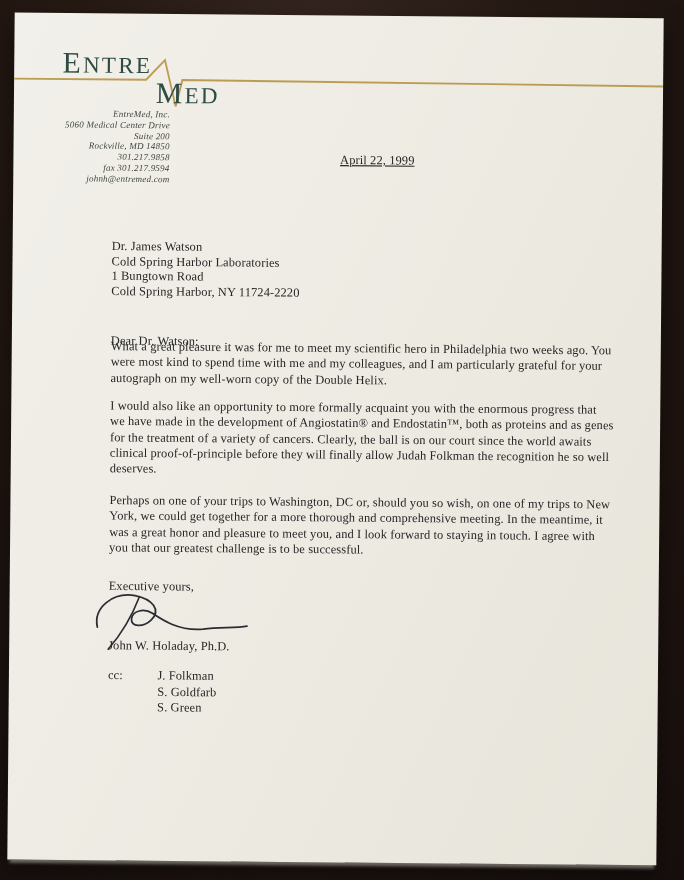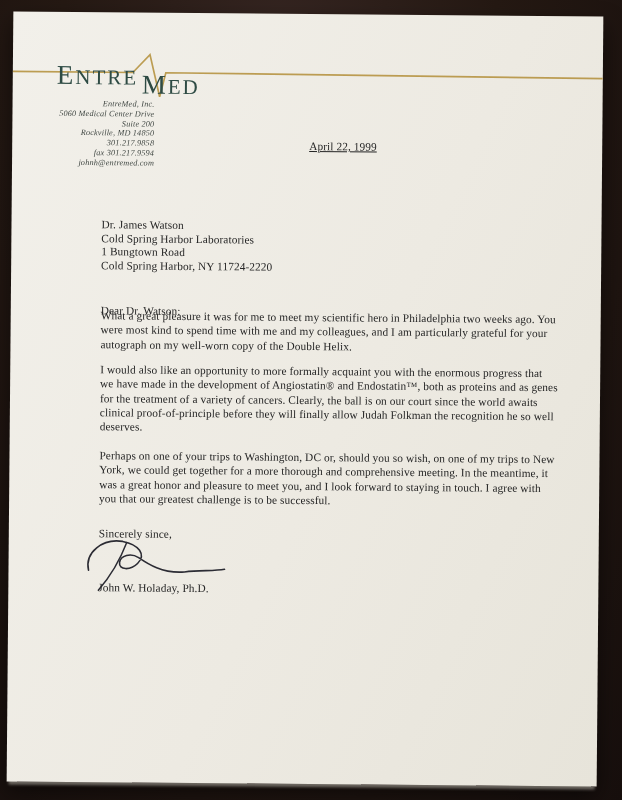--- a/index.html
+++ b/index.html
@@ -11,21 +11,21 @@
   }
   .paper{
     position:absolute;left:10px;top:14px;width:590px;height:770px;
     background:linear-gradient(115deg,#f2f0ea 0%,#edeae2 55%,#e7e4da 100%);
     transform:rotate(0.5deg);transform-origin:50% 50%;
     box-shadow:0 5px 3px -2px rgba(226,221,208,0.45), 0 10px 22px rgba(0,0,0,0.55);
   }
   
   .ekg{position:absolute;left:0;top:20px;width:590px;height:80px;}
   .logo{position:absolute;color:#2e4b44;font-family:"Liberation Serif",serif;white-space:nowrap;}
-  .logo-entre{left:44px;top:48px;font-size:21px;letter-spacing:2px;}
+  .logo-entre{left:44px;top:30px;font-size:21px;letter-spacing:2px;}
   .logo-med{left:129px;top:57px;font-size:21px;letter-spacing:2px;}
   .logo .lg{font-size:27px;}
   .lh-block{
     position:absolute;left:10px;width:132px;text-align:right;
     font-style:italic;color:#3c433f;font-size:8.2px;line-height:9.8px;
     font-family:"Liberation Serif",serif;letter-spacing:0.2px;
   }
   .lh-company{top:87px;text-align:right;}
   .lh-officer{top:165px;}
   
@@ -76,24 +76,38 @@
       <div>1 Bungtown Road</div>
       <div>Cold Spring Harbor, NY  11724-2220</div>
     </div>
 
     <div class="body-text salutation">Dear Dr. Watson:</div>
 
     <div class="body-text paragraph p1">What a great pleasure it was for me to meet my scientific hero in Philadelphia two weeks ago.  You were most kind to spend time with me and my colleagues, and I am particularly grateful for your autograph on my well-worn copy of the Double Helix.</div>
     <div class="body-text paragraph p2">I would also like an opportunity to more formally acquaint you with the enormous progress that we have made in the development of Angiostatin® and Endostatin™, both as proteins and as genes for the treatment of a variety of cancers.  Clearly, the ball is on our court since the world awaits clinical proof-of-principle before they will finally allow Judah Folkman the recognition he so well deserves.</div>
     <div class="body-text paragraph p3">Perhaps on one of your trips to Washington, DC or, should you so wish, on one of my trips to New York, we could get together for a more thorough and comprehensive meeting.  In the meantime, it was a great honor and pleasure to meet you, and I look forward to staying in touch.  I agree with you that our greatest challenge is to be successful.</div>
 
-    <div class="body-text closing">Sincerely since,</div>
+    <div class="body-text closing">Executive yours,</div>
 
     <svg class="signature" viewBox="0 0 160 62" aria-hidden="true">
       <path d="M14,38 C10,20 28,6 48,9 C64,12 72,22 63,31 C56,38 44,38 45,30 C46,23 56,20 64,25 C73,31 88,41 110,39 C126,37 140,38 150,36" fill="none" stroke="#2c2c34" stroke-width="1.6" stroke-linecap="round"></path>
       <path d="M52,10 C46,26 36,44 24,58" fill="none" stroke="#2c2c34" stroke-width="1.5" stroke-linecap="round"></path>
     </svg>
 
     <div class="body-text signer">John W. Holaday, Ph.D.</div>
 
+    <div class="body-text cc">
+      <div class="cc-row">
+        <span class="cc-label">cc:</span>
+        <span>J. Folkman</span>
+      </div>
+      <div class="cc-row">
+        <span class="cc-label"></span>
+        <span>S. Goldfarb</span>
+      </div>
+      <div class="cc-row">
+        <span class="cc-label"></span>
+        <span>S. Green</span>
+      </div>
+    </div>
 
   </div>
 </div>
 
 </body></html>

